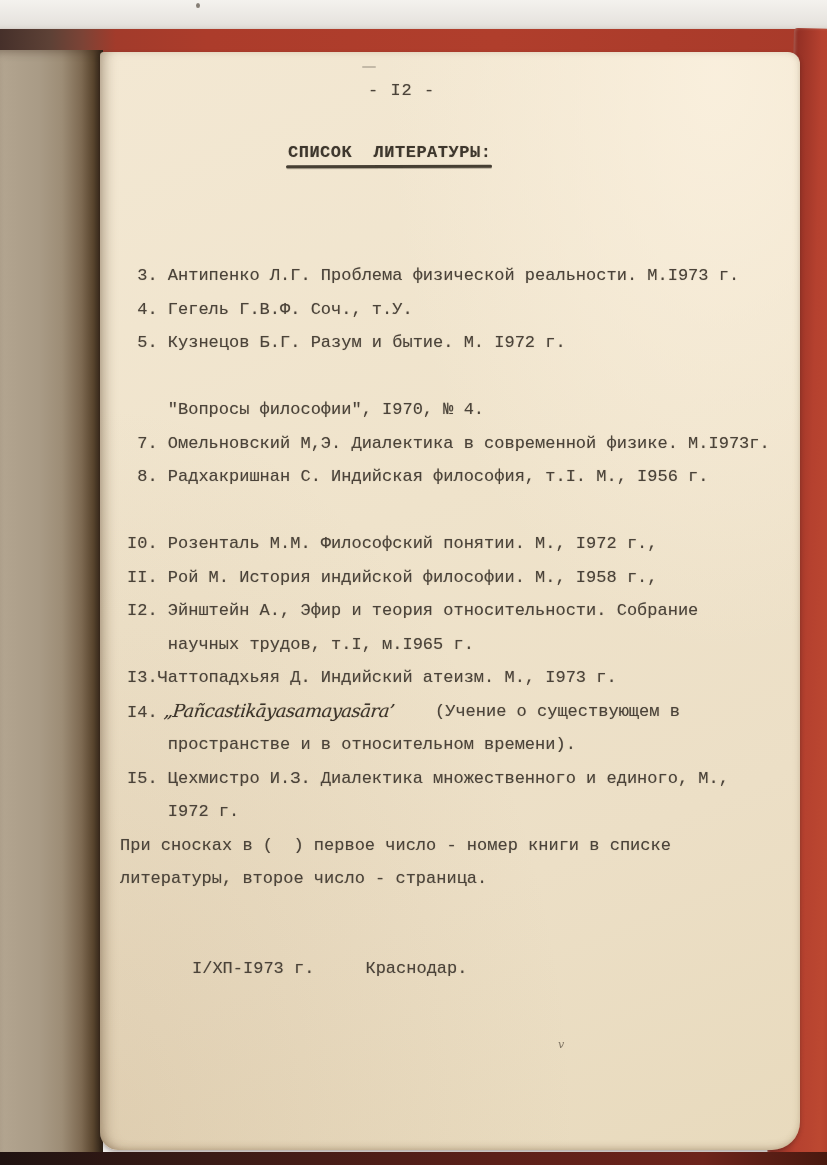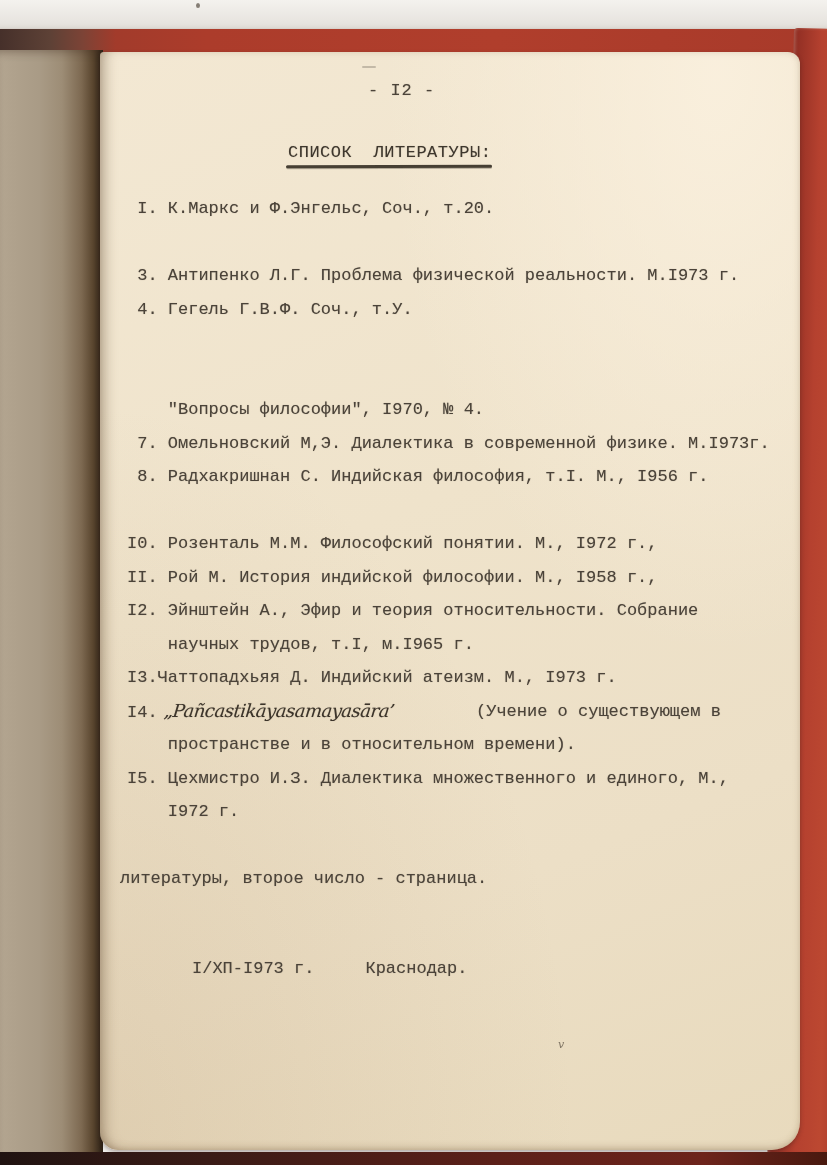--- a/index.html
+++ b/index.html
@@ -67,36 +67,36 @@
       0 2px 4px rgba(50,30,25,.35);
   }
   
   .tline {
     position:absolute; left:27px;
     font:17px/1.25 "Liberation Mono", monospace;
     color:#4b4339; white-space:pre;
     text-shadow:0 0 1px rgba(75,67,57,.4);
   }
   .pageno { left:268px; top:28px; letter-spacing:1px; }
-  .title  { left:188px; top:90px; font-weight:normal; color:#3e372d; letter-spacing:.5px; }
+  .title  { left:188px; top:90px; font-weight:bold; color:#3e372d; letter-spacing:.5px; }
   .title-underline {
     position:absolute; left:186px; top:113px; width:206px; height:3px;
     background:#463f33; border-radius:2px;
     box-shadow:0 1px 0 rgba(70,63,51,.35);
     transform:rotate(-.2deg);
   }
   .note  { left:20px; }
   .footer{ left:52px; top:906px;margin-left:40px; }
   .hand {
     display:inline-block;
     font-family:"DejaVu Serif", serif; font-style:italic;
     font-size:18px; letter-spacing:-.5px; color:#3c342a;
     transform:skewX(-6deg); margin-left:6px;
   }
-  .i14typed { position:absolute; left:308px; top:1px;margin-left:41px; }
+  .i14typed { position:absolute; left:308px; top:1px; }
   .check-mark {
     position:absolute; left:458px; top:986px;
     font:italic 11px "DejaVu Serif", serif; color:rgba(80,70,58,.7);
   }
   .smudge {
     position:absolute; left:262px; top:14px; width:14px; height:2px;
     background:rgba(110,100,88,.35); border-radius:1px;
   }
 </style>
 </head>
@@ -109,38 +109,39 @@
   <div class="left-pages"></div>
   <div class="fore-edge"></div>
   <div class="cover-right"></div>
 
   <div class="page">
     <div class="smudge"></div>
     <div class="tline pageno">- I2 -</div>
     <div class="tline title">СПИСОК  ЛИТЕРАТУРЫ:</div>
     <div class="title-underline"></div>
 
-    <div class="tline" style="top:146px"> I. К.Маркс и Ф.Энгельс, Соч., т.20.</div>
     <div class="tline" style="top:213px"> 3. Антипенко Л.Г. Проблема физической реальности. М.I973 г.</div>
     <div class="tline" style="top:247px"> 4. Гегель Г.В.Ф. Соч., т.У.</div>
+    <div class="tline" style="top:280px"> 5. Кузнецов Б.Г. Разум и бытие. М. I972 г.</div>
     <div class="tline" style="top:347px">    "Вопросы философии", I970, № 4.</div>
     <div class="tline" style="top:381px"> 7. Омельновский М,Э. Диалектика в современной физике. М.I973г.</div>
     <div class="tline" style="top:414px"> 8. Радхакришнан С. Индийская философия, т.I. М., I956 г.</div>
     <div class="tline" style="top:481px">I0. Розенталь М.М. Философский понятии. М., I972 г.,</div>
     <div class="tline" style="top:515px">II. Рой М. История индийской философии. М., I958 г.,</div>
     <div class="tline" style="top:548px">I2. Эйнштейн А., Эфир и теория относительности. Собрание</div>
     <div class="tline" style="top:582px">    научных трудов, т.I, м.I965 г.</div>
     <div class="tline" style="top:615px">I3.Чаттопадхьяя Д. Индийский атеизм. М., I973 г.</div>
 
     <div class="tline" style="top:648px"><span>I4.</span><span class="hand">„Pañcastikāyasamayasāra’</span><span class="tline i14typed">(Учение о существующем в</span></div>
 
     <div class="tline" style="top:682px">    пространстве и в относительном времени).</div>
     <div class="tline" style="top:716px">I5. Цехмистро И.З. Диалектика множественного и единого, М.,</div>
     <div class="tline" style="top:749px">    I972 г.</div>
 
+    <div class="tline note" style="top:783px">При сносках в (  ) первое число - номер книги в списке</div>
     <div class="tline note" style="top:816px">литературы, второе число - страница.</div>
 
     <div class="tline footer">I/ХП-I973 г.     Краснодар.</div>
     <div class="check-mark">v</div>
   </div>
 
   <div class="cover-bottom"></div>
 </div>
 
 </body></html>

